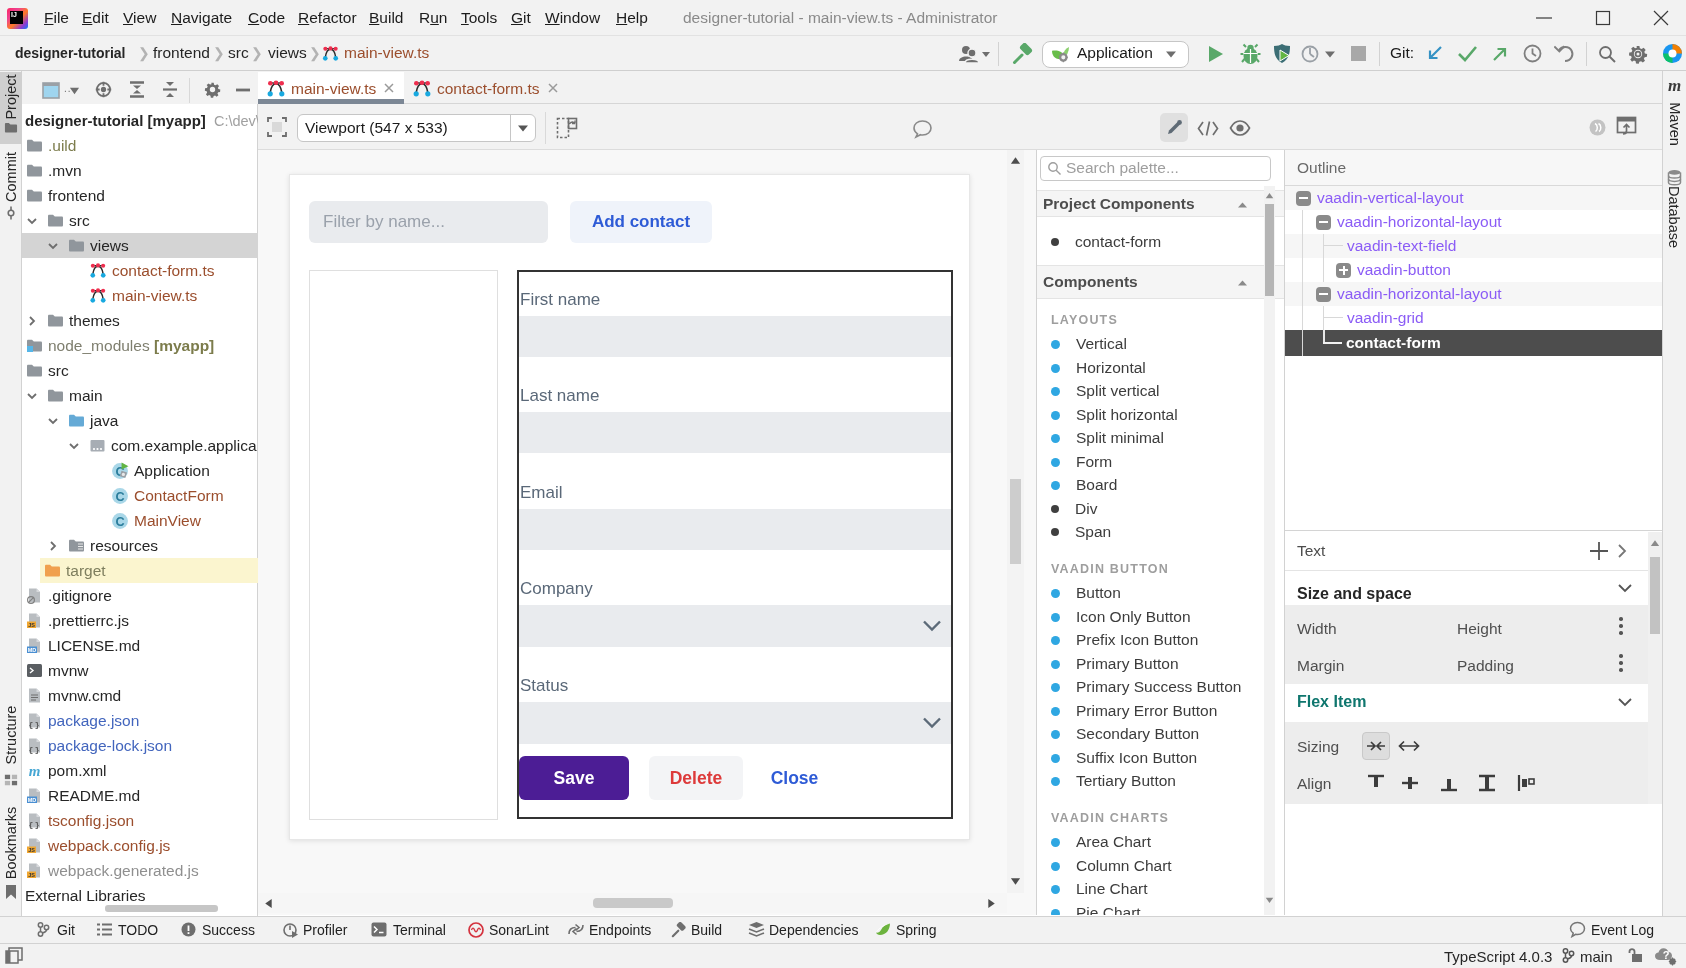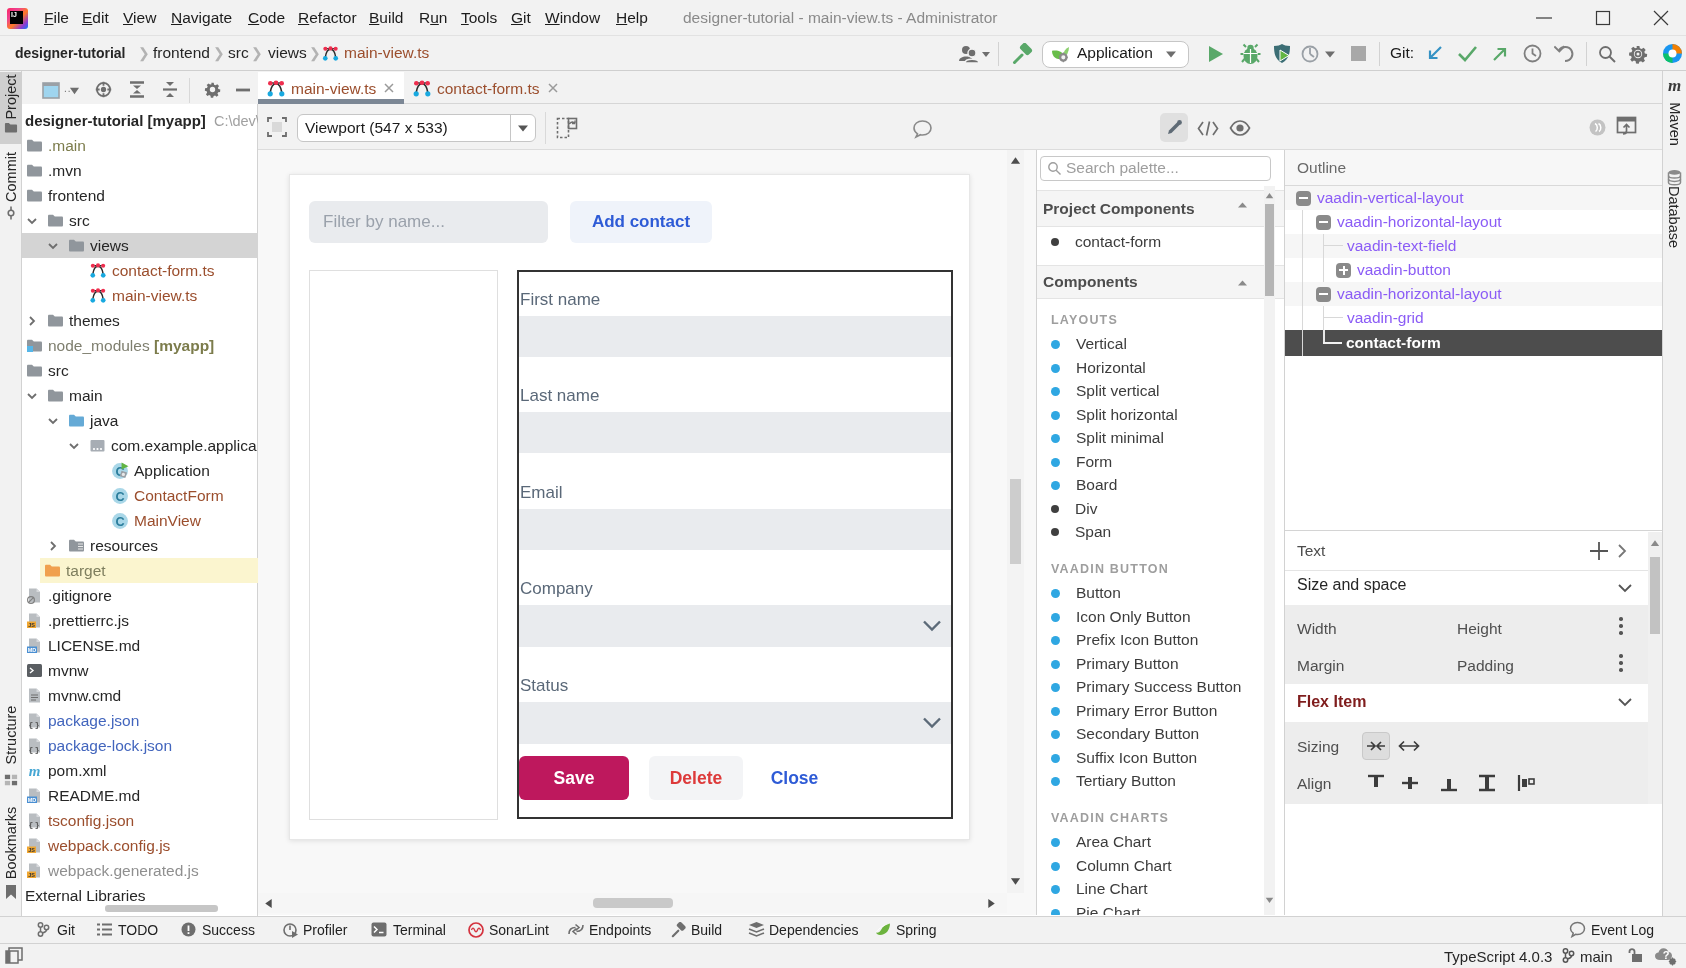--- a/index.html
+++ b/index.html
@@ -256,21 +256,21 @@
 </div>
 <div id="projtree" class="abs" style="left:22px;top:108px;width:236px;height:800px;overflow:hidden">
   <div class="trow" style="padding-left:3px">
       <b style="font-size:15px">designer-tutorial&nbsp;[myapp]</b>
       <span style="color:#a0a0a0;font-size:14.5px">&nbsp;&nbsp;C:\dev\w</span>
     </div>
   <div class="trow" style="padding-left:4px">
       <svg class="ticon" width="17" height="17" viewBox="0 0 17 17">
         <use href="#i-folder"></use>
       </svg>
-      <span style="color:#7c7c4c">.main</span>
+      <span style="color:#7c7c4c">.uild</span>
     </div>
   <div class="trow" style="padding-left:4px">
       <svg class="ticon" width="17" height="17" viewBox="0 0 17 17">
         <use href="#i-folder"></use>
       </svg>
       <span>.mvn</span>
     </div>
   <div class="trow" style="padding-left:4px">
       <svg class="ticon" width="17" height="17" viewBox="0 0 17 17">
         <use href="#i-folder"></use>
@@ -586,21 +586,21 @@
   <div class="abs" style="left:520px;top:579px;font-size:17px;color:#5a6878">Company</div>
   <div class="abs" style="left:519px;top:605px;width:432px;height:42px;background:#e9ebee"></div>
   <svg class="abs" style="left:922px;top:619px" width="20" height="14" viewBox="0 0 20 14">
       <path d="M2,2.5 L10,10.5 L18,2.5" stroke="#5c6a78" stroke-width="2.4" fill="none"></path>
     </svg>
   <div class="abs" style="left:520px;top:676px;font-size:17px;color:#5a6878">Status</div>
   <div class="abs" style="left:519px;top:702px;width:432px;height:42px;background:#e9ebee"></div>
   <svg class="abs" style="left:922px;top:716px" width="20" height="14" viewBox="0 0 20 14">
       <path d="M2,2.5 L10,10.5 L18,2.5" stroke="#5c6a78" stroke-width="2.4" fill="none"></path>
     </svg>
-  <div class="abs" style="left:519px;top:756px;width:110px;height:44px;background:#be185d;border-radius:6px;line-height:44px;font-size:17.5px;font-weight:bold;color:#fff;text-align:center">Save</div>
+  <div class="abs" style="left:519px;top:756px;width:110px;height:44px;background:#4c1d95;border-radius:6px;line-height:44px;font-size:17.5px;font-weight:bold;color:#fff;text-align:center">Save</div>
   <div class="abs" style="left:649px;top:756px;width:94px;height:44px;background:#f3f4f6;border-radius:6px;line-height:44px;font-size:17.5px;font-weight:bold;color:#dd3a3a;text-align:center">Delete</div>
   <div class="abs" style="left:756px;top:756px;width:77px;height:44px;line-height:44px;font-size:17.5px;font-weight:bold;color:#2e5bd6;text-align:center">Close</div>
 
   <div class="abs" style="left:1007px;top:150px;width:17px;height:743px;background:#f3f3f3"></div>
   <svg class="abs" style="left:1010px;top:156px" width="11" height="10" viewBox="0 0 12 10">
       <path d="M6,1 L11,8 L1,8 Z" fill="#4d4d4d"></path>
     </svg>
   <div class="abs" style="left:1010px;top:479px;width:11px;height:85px;background:#cdcdcd"></div>
   <svg class="abs" style="left:1010px;top:876px" width="11" height="10" viewBox="0 0 12 10">
       <path d="M1,2 L11,2 L6,9 Z" fill="#4d4d4d"></path>
@@ -617,21 +617,21 @@
 </div>
 
 <div class="abs" style="left:1036px;top:150px;width:249px;height:765px;background:#fff;border-left:1px solid #d2d2d2;border-right:1px solid #d2d2d2"></div>
 <div id="palette" class="abs" style="left:1037px;top:150px;width:247px;height:765px;overflow:hidden">
   <div class="abs" style="left:3px;top:6px;width:231px;height:25px;background:#fff;border:1px solid #c8c8c8;border-radius:4px"></div>
   <svg class="abs" style="left:10px;top:11px" width="15" height="15" viewBox="0 0 15 15">
       <circle cx="6" cy="6" r="4.2" fill="none" stroke="#9e9e9e" stroke-width="1.4"></circle>
       <path d="M9.2,9.2 L13.5,13.5" stroke="#9e9e9e" stroke-width="1.4"></path>
     </svg>
   <span class="abs" style="left:29px;top:6px;height:25px;line-height:24px;font-size:15.5px;color:#9e9e9e">Search palette...</span>
-  <div class="phead" style="top:40px;height:37px;padding-left:6px">Project Components<svg class="abs" style="left:200px;top:10px" width="11" height="8" viewBox="0 0 11 8">
+  <div class="phead" style="top:40px;height:27px;padding-left:6px">Project Components<svg class="abs" style="left:200px;top:10px" width="11" height="8" viewBox="0 0 11 8">
         <path d="M1,6.5 L5.5,1.5 L10,6.5 Z" fill="#8a8a8a"></path>
       </svg></div>
   <div class="pitem" style="top:80px"><span class="pdot" style="background:#3f3f3f;width:8px;height:8px"></span>contact-form</div>
   <div class="phead" style="top:115px;height:34px;padding-left:6px">Components<svg class="abs" style="left:200px;top:13px" width="11" height="8" viewBox="0 0 11 8">
         <path d="M1,6.5 L5.5,1.5 L10,6.5 Z" fill="#8a8a8a"></path>
       </svg></div>
   <div class="abs" style="left:14px;top:163px;font-size:12.5px;font-weight:bold;color:#9e9e9e;letter-spacing:1.2px">LAYOUTS</div>
   <div class="pitem" style="top:182px"><span class="pdot"></span>Vertical</div>
   <div class="pitem" style="top:206px"><span class="pdot"></span>Horizontal</div>
   <div class="pitem" style="top:229px"><span class="pdot"></span>Split vertical</div>
@@ -704,40 +704,40 @@
 <div id="props" class="abs" style="left:1285px;top:530px;width:377px;height:274px;overflow:hidden;background:#fff">
   <div class="hline" style="left:0;top:0;width:377px;background:#d4d4d4"></div>
   <span class="abs" style="left:12px;top:12px;font-size:15.5px;color:#4d4d4d">Text</span>
   <svg class="abs" style="left:303px;top:10px" width="22" height="22" viewBox="0 0 22 22">
       <path d="M11,2 L11,20 M2,11 L20,11" stroke="#555" stroke-width="1.8"></path>
     </svg>
   <svg class="abs" style="left:332px;top:13px" width="10" height="16" viewBox="0 0 10 16">
       <path d="M2,2 L8,8 L2,14" stroke="#777" stroke-width="1.8" fill="none"></path>
     </svg>
   <div class="hline" style="left:0;top:40px;width:377px;background:#e4e4e4"></div>
-  <span class="abs" style="left:12px;top:46px;font-size:16px;font-weight:normal;color:#262626">Size and space</span>
+  <span class="abs" style="left:12px;top:55px;font-size:16px;font-weight:bold;color:#262626">Size and space</span>
   <svg class="abs" style="left:332px;top:53px" width="16" height="10" viewBox="0 0 16 10">
       <path d="M2,2 L8,8 L14,2" stroke="#555" stroke-width="1.8" fill="none"></path>
     </svg>
   <div class="abs" style="left:0;top:75px;width:363px;height:79px;background:#ededed"></div>
   <span class="abs" style="left:12px;top:90px;font-size:15.5px;color:#4f4f4f">Width</span>
   <span class="abs" style="left:172px;top:90px;font-size:15.5px;color:#4f4f4f">Height</span>
   <div class="abs" style="left:334px;top:87px;width:4px;height:22px">
       <i style="position:absolute;width:3.5px;height:3.5px;border-radius:50%;background:#555;top:0"></i>
       <i style="position:absolute;width:3.5px;height:3.5px;border-radius:50%;background:#555;top:7px"></i>
       <i style="position:absolute;width:3.5px;height:3.5px;border-radius:50%;background:#555;top:14px"></i>
     </div>
   <span class="abs" style="left:12px;top:127px;font-size:15.5px;color:#4f4f4f">Margin</span>
   <span class="abs" style="left:172px;top:127px;font-size:15.5px;color:#4f4f4f">Padding</span>
   <div class="abs" style="left:334px;top:124px;width:4px;height:22px">
       <i style="position:absolute;width:3.5px;height:3.5px;border-radius:50%;background:#555;top:0"></i>
       <i style="position:absolute;width:3.5px;height:3.5px;border-radius:50%;background:#555;top:7px"></i>
       <i style="position:absolute;width:3.5px;height:3.5px;border-radius:50%;background:#555;top:14px"></i>
     </div>
-  <span class="abs" style="left:12px;top:163px;font-size:16px;font-weight:bold;color:#7f1d1d">Flex Item</span>
+  <span class="abs" style="left:12px;top:163px;font-size:16px;font-weight:bold;color:#0f766e">Flex Item</span>
   <svg class="abs" style="left:332px;top:167px" width="16" height="10" viewBox="0 0 16 10">
       <path d="M2,2 L8,8 L14,2" stroke="#555" stroke-width="1.8" fill="none"></path>
     </svg>
   <div class="abs" style="left:0;top:192px;width:363px;height:86px;background:#ededed"></div>
   <span class="abs" style="left:12px;top:208px;font-size:15.5px;color:#4f4f4f">Sizing</span>
   <div class="abs" style="left:77px;top:202px;width:28px;height:28px;background:#dddddd;border:1px solid #c9c9c9;border-radius:4px"></div>
   <svg class="abs" style="left:81px;top:208px" width="20" height="16" viewBox="0 0 20 16">
       <path d="M1,8 L8,8 M5,4 L9,8 L5,12 M19,8 L12,8 M15,4 L11,8 L15,12" stroke="#3c3c3c" stroke-width="1.7" fill="none"></path>
     </svg>
   <svg class="abs" style="left:113px;top:208px" width="22" height="16" viewBox="0 0 22 16">

